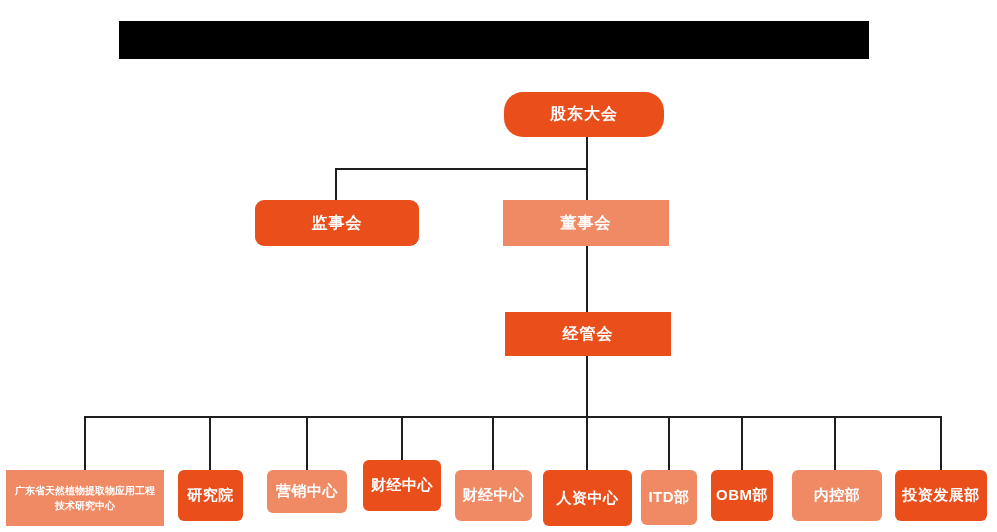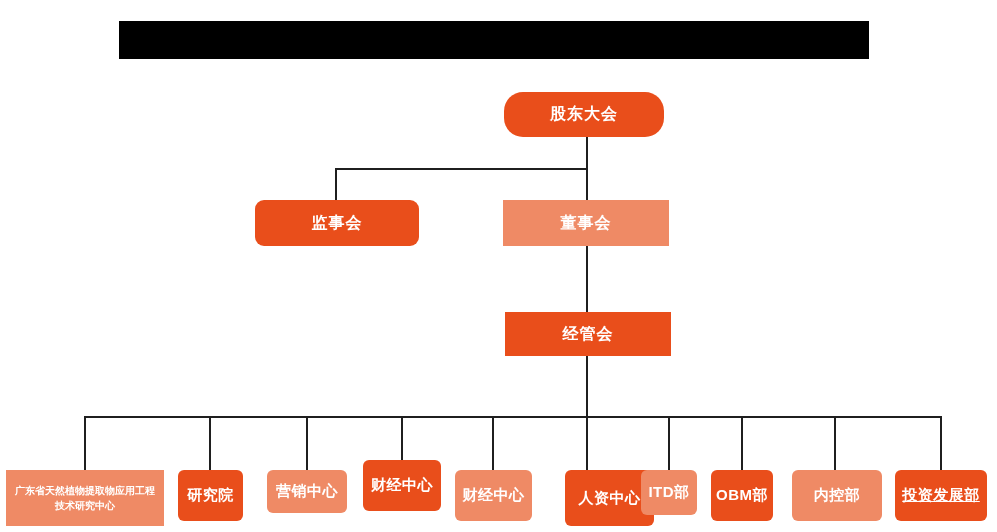--- a/index.html
+++ b/index.html
@@ -83,19 +83,19 @@
   <div class="node dark" style="left:255px; top:200px; width:164px; height:46px;border-radius:9px;">监事会</div>
   <div class="node light" style="left:503px; top:200px; width:166px; height:46px;">董事会</div>
 
   <div class="node dark" style="left:505px; top:312px; width:166px; height:44px;">经管会</div>
 
   <div class="node light xsmall" style="left:6px;   top:470px; width:158px; height:56px;">广东省天然植物提取物应用工程技术研究中心</div>
   <div class="node dark small" style="left:178px; top:470px; width:65px; height:51px;">研究院</div>
   <div class="node light small" style="left:267px; top:470px; width:80px; height:43px;">营销中心</div>
   <div class="node dark small" style="left:363px; top:460px; width:78px; height:51px;">财经中心</div>
   <div class="node light small" style="left:455px; top:470px; width:77px; height:51px;">财经中心</div>
-  <div class="node dark small" style="left:565px; top:470px; width:89px; height:56px;">人资中心</div>
-  <div class="node light small" style="left:641px; top:470px; width:56px; height:45px;">ITD部</div>
+  <div class="node dark small" style="left:543px; top:470px; width:89px; height:56px;">人资中心</div>
+  <div class="node light small" style="left:641px; top:470px; width:56px; height:55px;">ITD部</div>
   <div class="node dark small" style="left:711px; top:470px; width:62px; height:51px;">OBM部</div>
   <div class="node light small" style="left:792px; top:470px; width:90px; height:51px;">内控部</div>
-  <div class="node dark small" style="left:895px; top:470px; width:92px; height:51px;text-decoration:underline;">投资发展部</div>
+  <div class="node dark small" style="left:895px; top:470px; width:92px; height:51px;">投资发展部</div>
 
 </div>
 
 </body></html>

